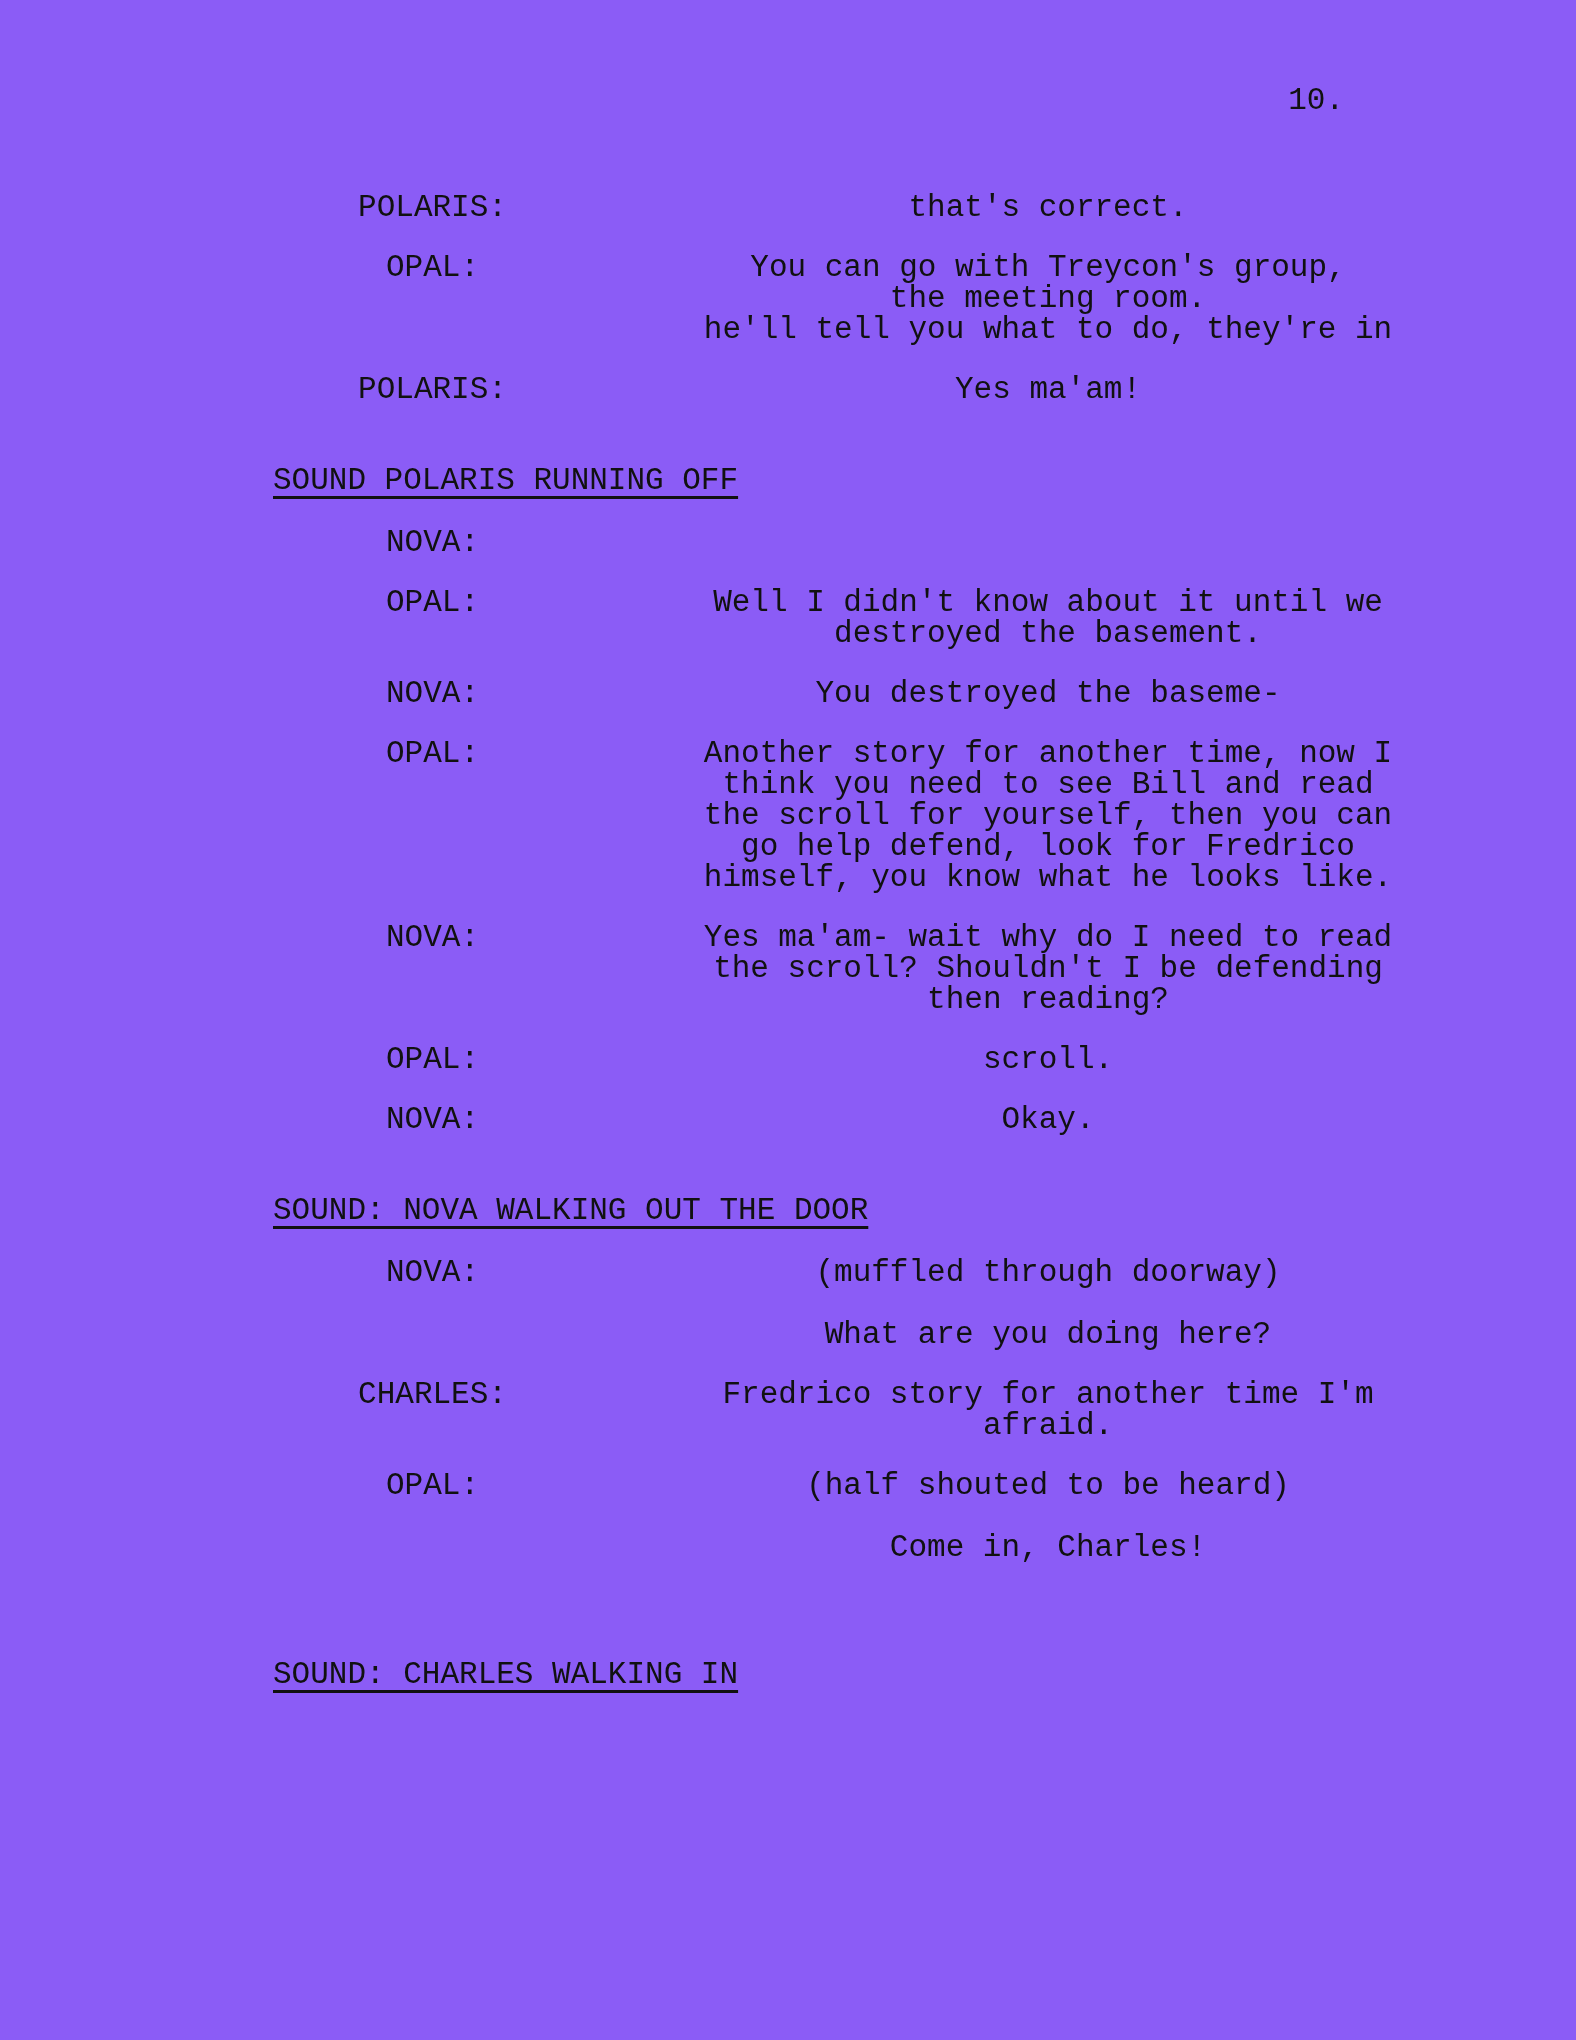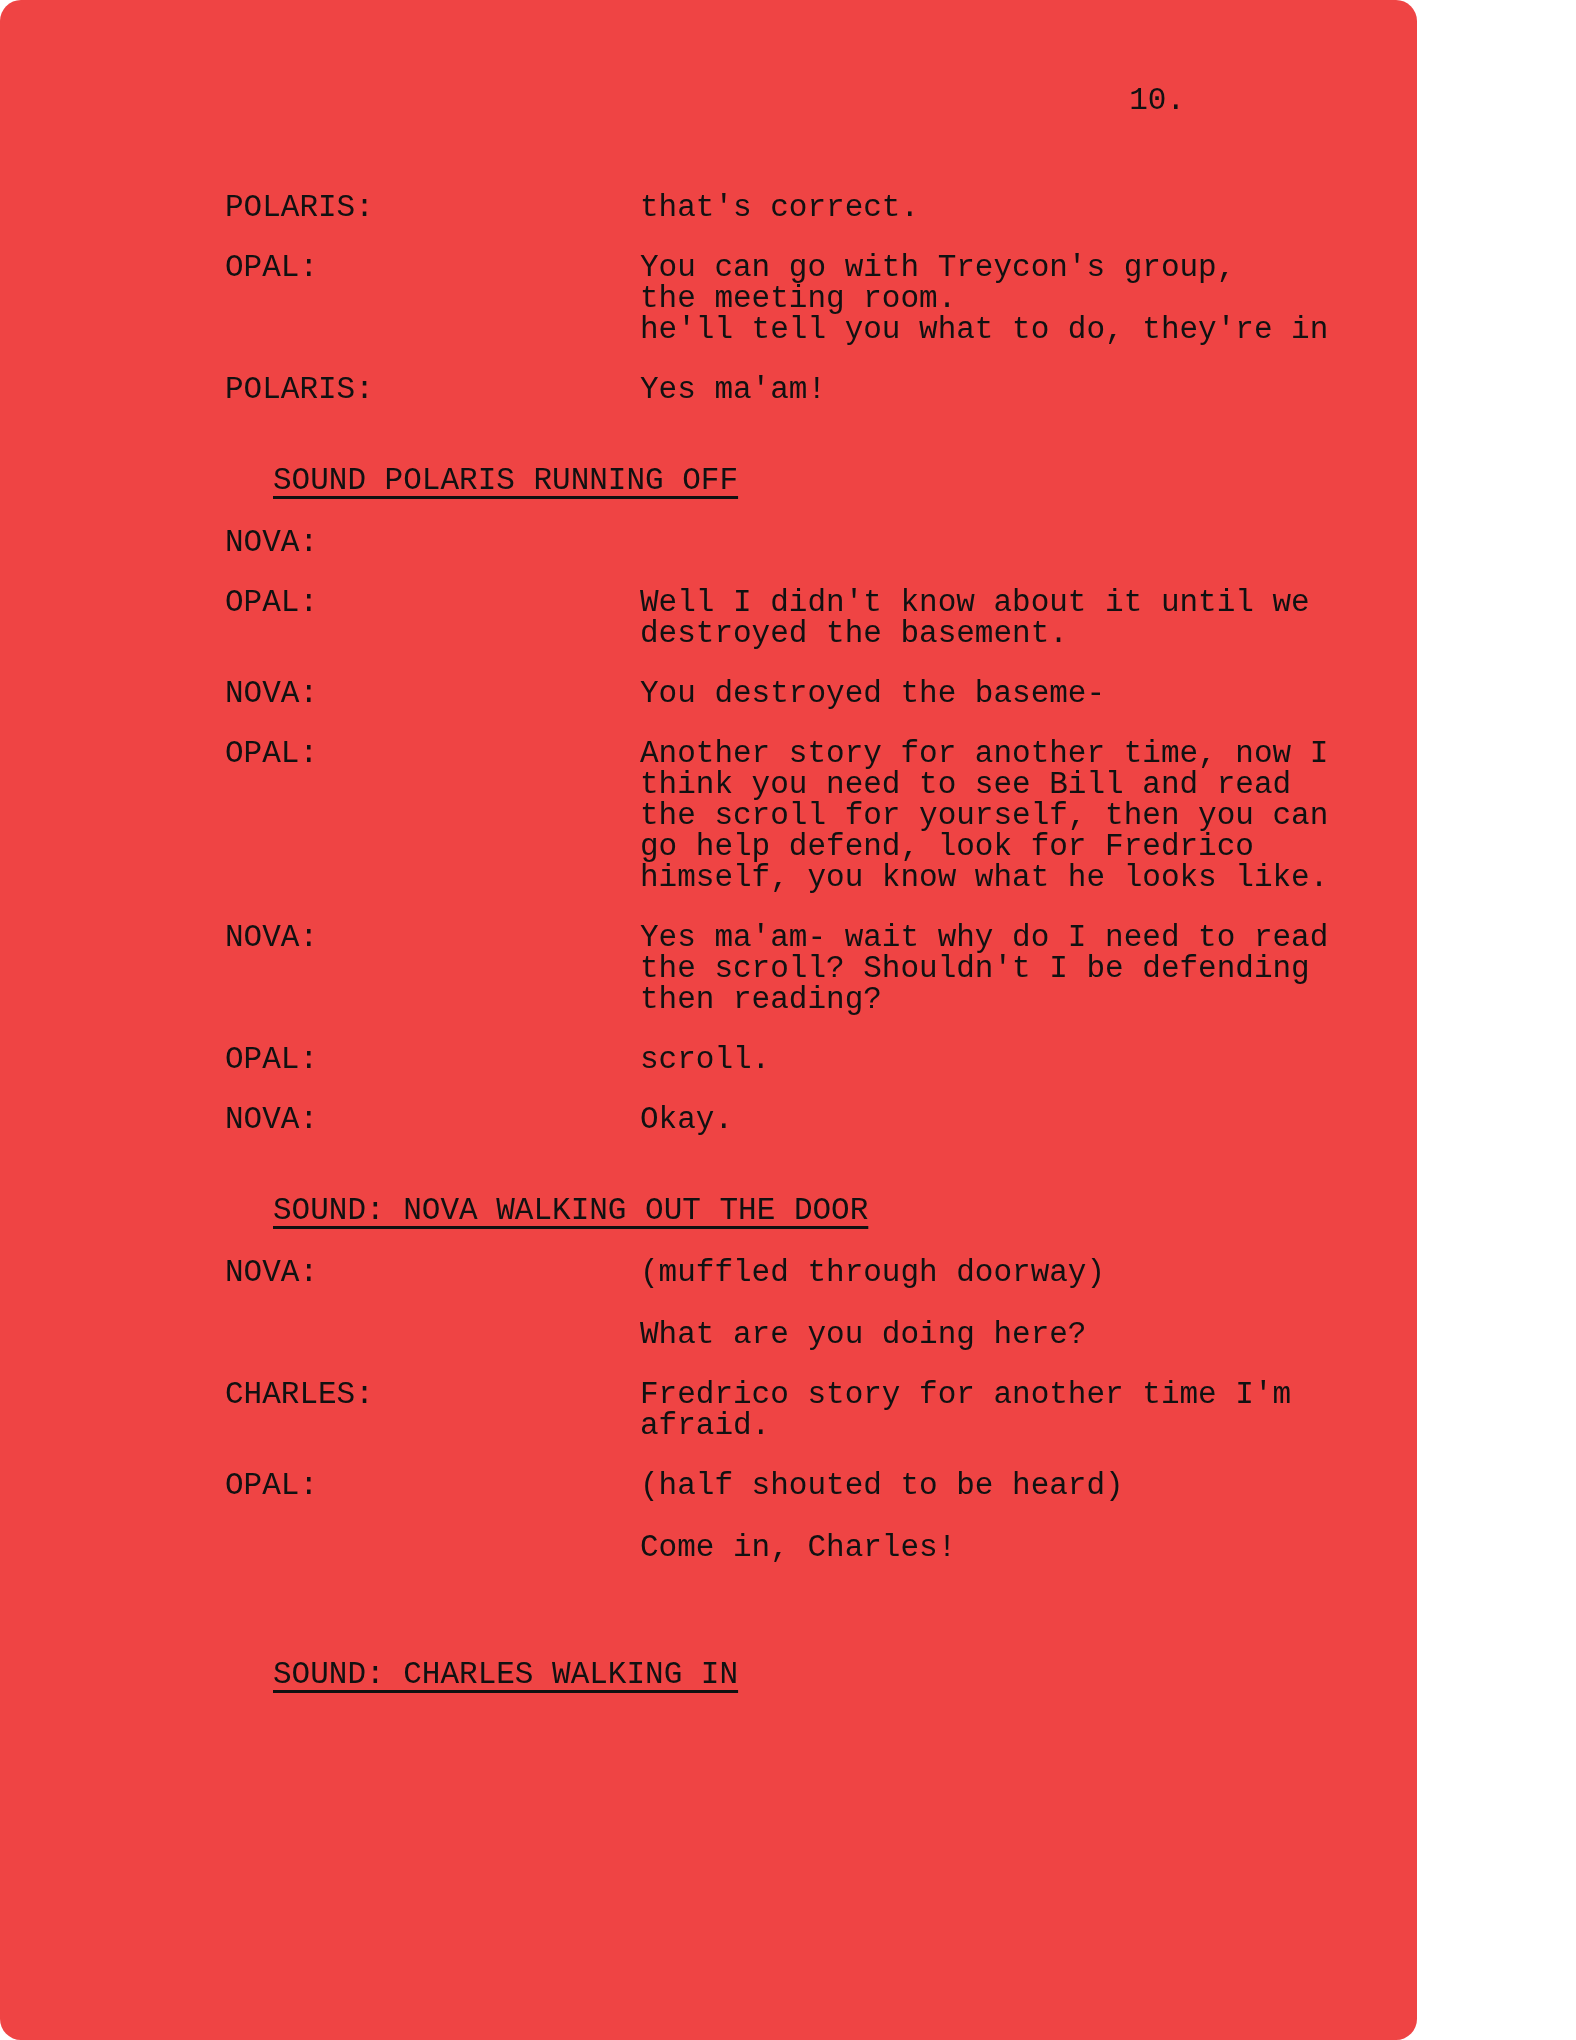--- a/index.html
+++ b/index.html
@@ -2,46 +2,46 @@
 <html><head>
 <meta charset="utf-8">
 <style>
   html, body {
     margin: 0;
     padding: 0;
     background: #ffffff;
   }
   .page {
     position: relative;
-    width: 1417px;
+    width: 1576px;
     height: 2040px;
-    background: #ef4444;
+    background: #8b5cf6;
     overflow: hidden;
     font-family: "Liberation Mono", "DejaVu Sans Mono", monospace;
     font-size: 31px;
     line-height: 31px;
     color: #111111;
-    border-radius: 21px;
   }
   .page-number {
     position: absolute;
     top: 85px;
     right: 232px;
     white-space: pre;
   }
   .script-body {
     position: absolute;
     top: 192px;
     left: 225px;
     right: 120px;
   }
   .block {
     display: grid;
     grid-template-columns: 415px auto;
     margin-top: 29px;
+    text-align: center;
   }
   .block:first-child {
     margin-top: 0;
   }
   .speaker {
     white-space: pre;
   }
   .dialogue {
     white-space: pre;
   }

